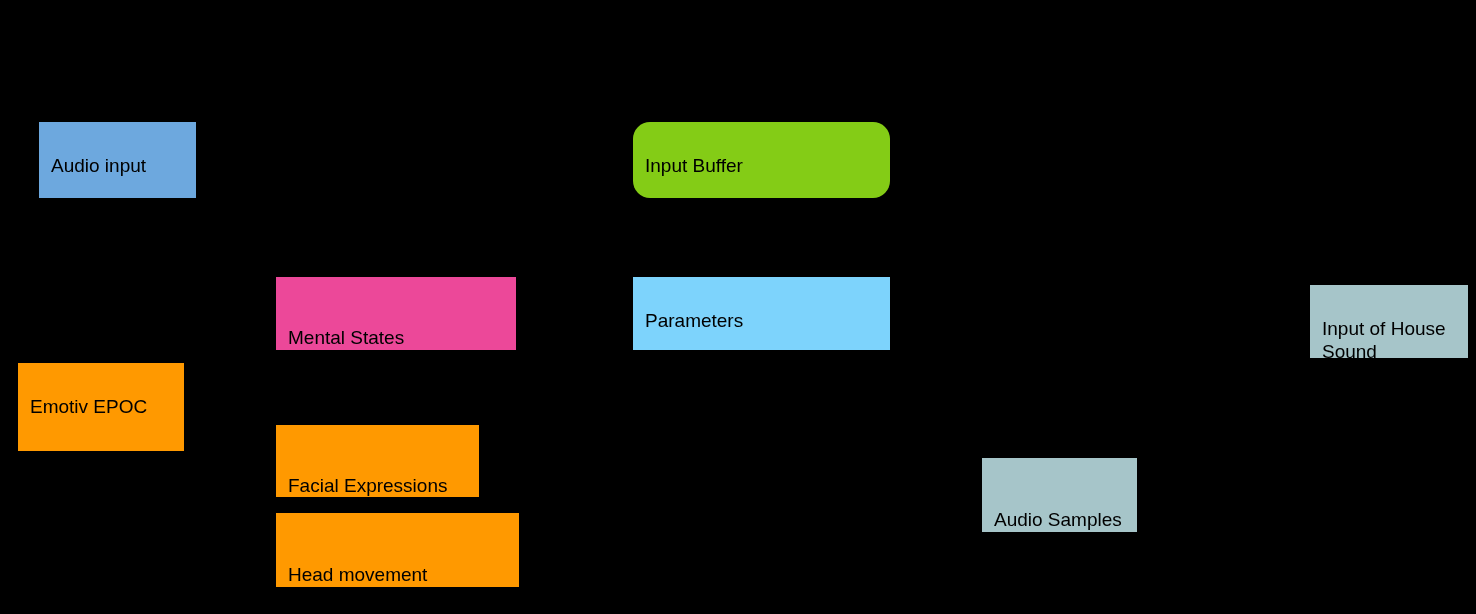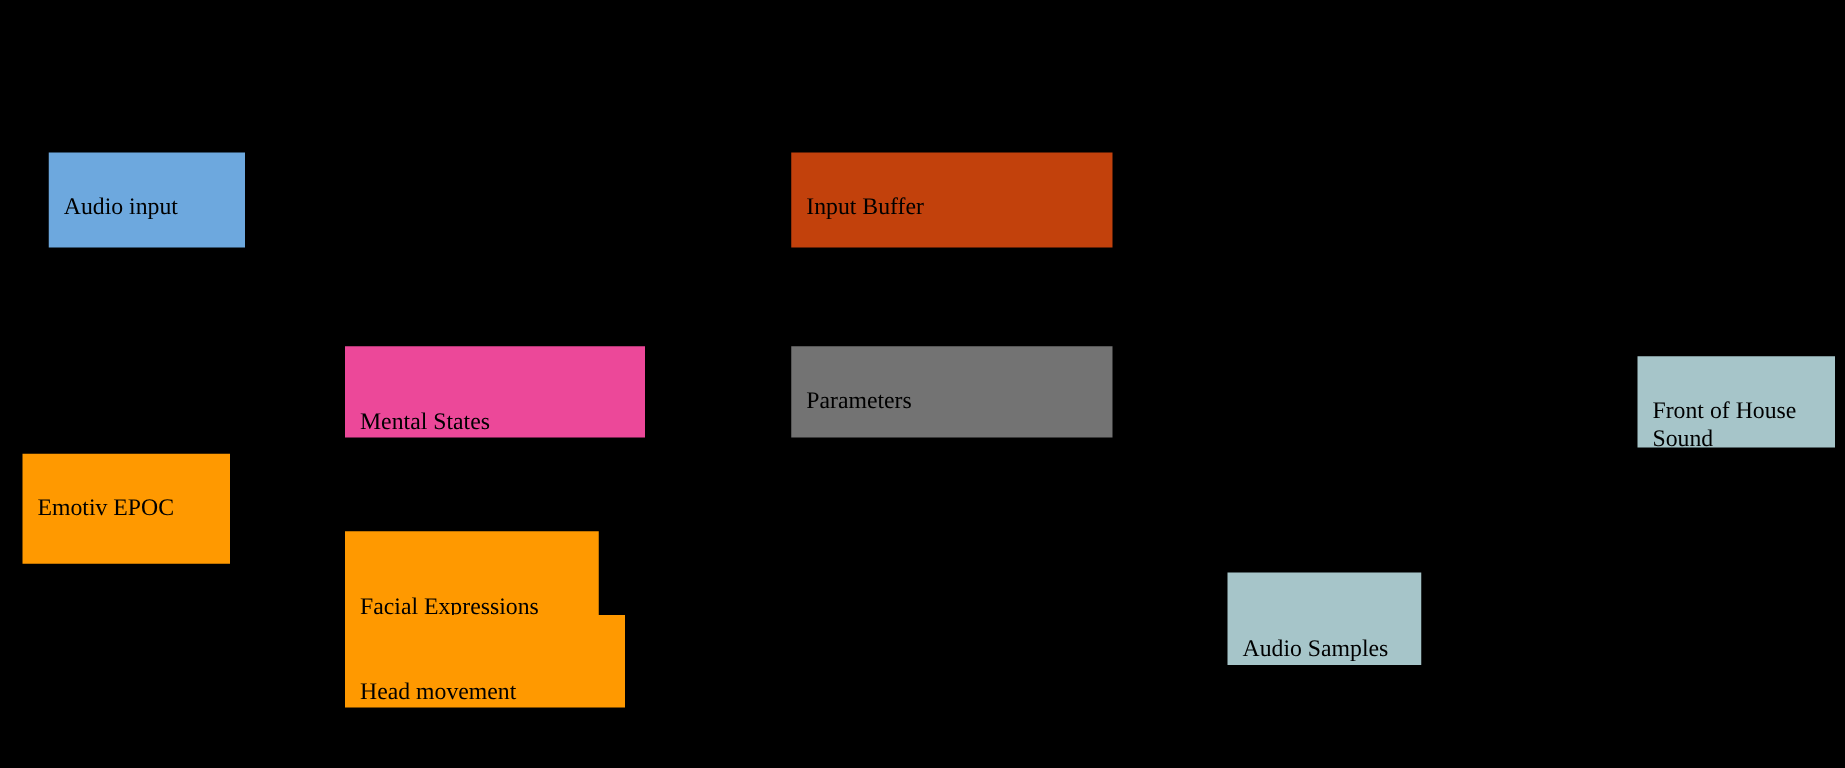--- a/index.html
+++ b/index.html
@@ -17,21 +17,21 @@
     background: #000000;
     overflow: hidden;
   }
   .node {
     position: absolute;
     box-sizing: border-box;
     padding: 9px 12px 0 12px;
     color: #000000;
     font-size: 19px;
     line-height: 1.22;
-    font-family: Liberation Serif, serif;
+    font-family: Liberation Sans, sans-serif;
     white-space: pre-line;
     overflow: hidden;
   }
   .node .label {
     display: block;
   }
   .connector {
     position: absolute;
     left: 0;
     top: 0;
@@ -53,46 +53,46 @@
     </defs>
     <line x1="468" y1="313" x2="645" y2="313" stroke="#000000" stroke-width="3" marker-end="url(#arrowhead)"></line>
     <path d="M645,305 L645,321 L633,313 z" fill="#000000"></path>
     <path d="M468,305 L468,321 L479,313 z" fill="#000000"></path>
   </svg>
 
   <div class="node" style="left:39px; top:122px; width:157px; height:76px; background:#6da8de;">
     <span class="label">Audio input</span>
   </div>
 
-  <div class="node" style="left:633px; top:122px; width:257px; height:76px; background:#c2410c;">
+  <div class="node" style="left:633px; top:122px; width:257px; height:76px; background:#84cc16;border-radius:17px;">
     <span class="label">Input Buffer</span>
   </div>
 
   <div class="node" style="left:276px; top:277px; width:240px; height:73px; background:#ec4899; padding-top:26px;">
     <span class="label">Mental States</span>
   </div>
 
-  <div class="node" style="left:633px; top:277px; width:257px; height:73px; background:#737373;">
+  <div class="node" style="left:633px; top:277px; width:257px; height:73px; background:#7dd3fc;">
     <span class="label">Parameters</span>
   </div>
 
   <div class="node" style="left:1310px; top:285px; width:158px; height:73px; background:#a6c5c9;">
-    <span class="label">Front of House Sound</span>
+    <span class="label">Input of House Sound</span>
   </div>
 
   <div class="node" style="left:18px; top:363px; width:166px; height:88px; background:#ff9900;">
     <span class="label">Emotiv EPOC</span>
     
   </div>
 
   <div class="node" style="left:982px; top:458px; width:155px; height:74px; background:#a6c5c9; padding-top:27px;">
     <span class="label">Audio Samples</span>
   </div>
 
   <div class="node" style="left:276px; top:425px; width:203px; height:72px; background:#ff9900; padding-top:26px;">
     <span class="label">Facial Expressions</span>
   </div>
 
-  <div class="node" style="left:276px; top:492px; width:224px; height:74px; background:#ff9900; padding-top:27px;">
+  <div class="node" style="left:276px; top:513px; width:243px; height:74px; background:#ff9900; padding-top:27px;">
     <span class="label">Head movement</span>
   </div>
 
 </div>
 
 </body></html>

